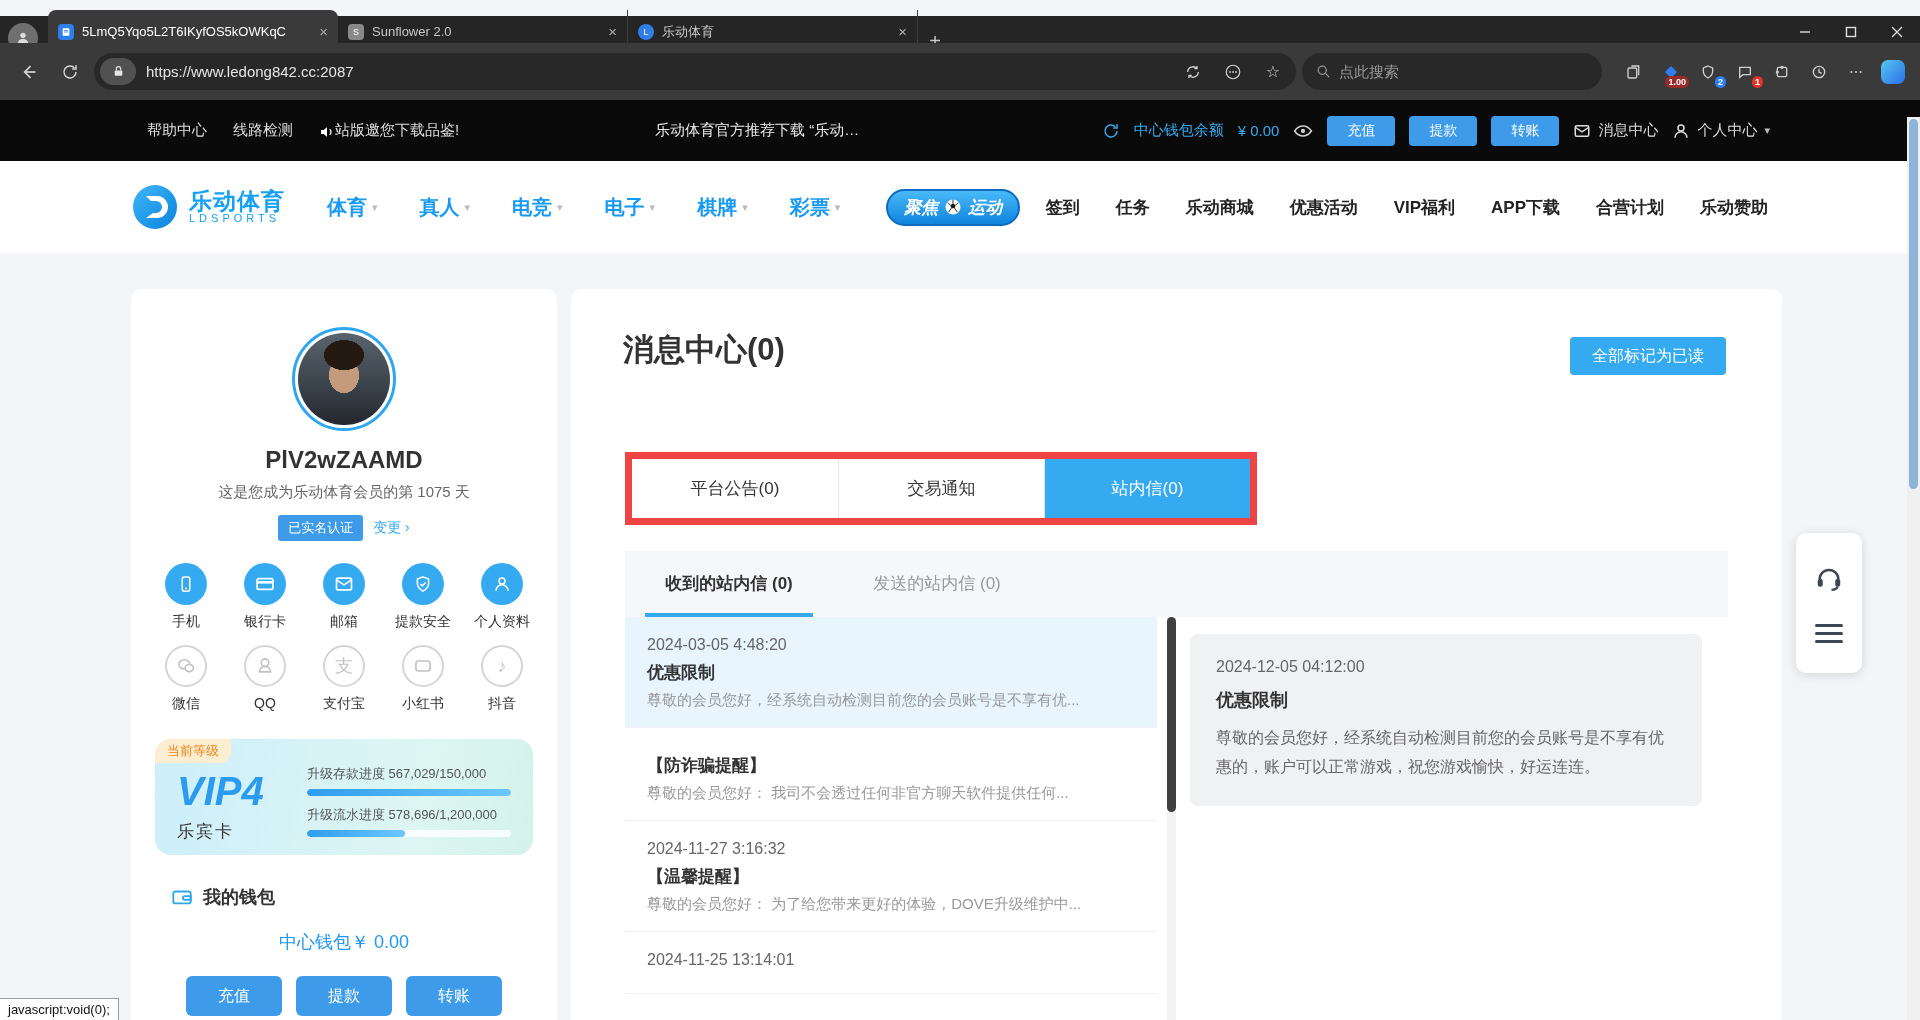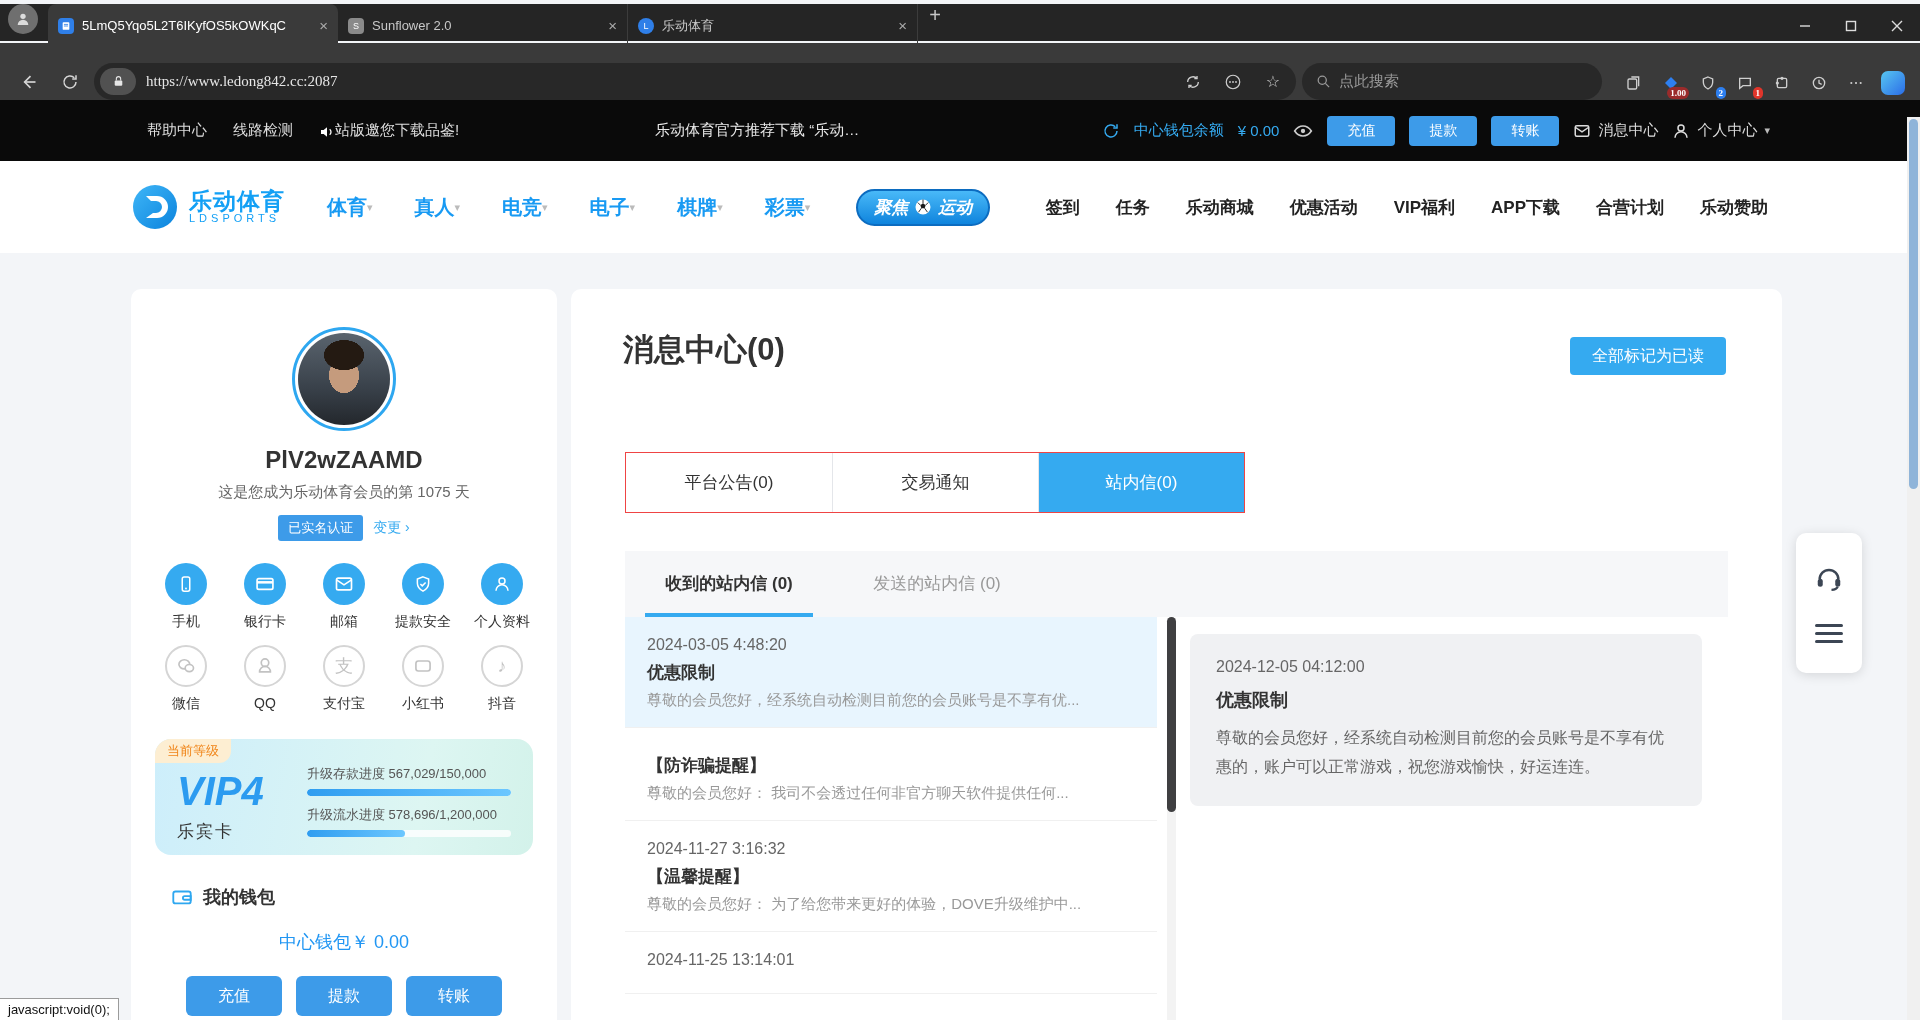--- a/index.html
+++ b/index.html
@@ -1,34 +1,34 @@
 <!DOCTYPE html>
 <html style="--accent-blue: #35aaf0; --brand-blue: #189af3; --button-blue: #3d9be9; --highlight-bg: #e8f5fe; --vip-orange: #f08519;"><head>
 <meta charset="utf-8">
 <style>
   * { margin:0; padding:0; box-sizing:border-box; }
   html,body { width:1920px; height:1020px; overflow:hidden; }
   body { font-family:"Liberation Sans","DejaVu Sans",sans-serif; background:#fff; }
   .screen { position:relative; width:1920px; height:1020px; overflow:hidden; background:#f3f5f8; }
 
   
-  .tabbar { position:absolute; top:4px; left:0; width:100%; height:37px; background:#252525; display:flex; align-items:flex-start; }
+  .tabbar { position:absolute; top:16px; left:0; width:100%; height:37px; background:#252525; display:flex; align-items:flex-end; }
   .b-profile { width:30px; height:30px; border-radius:50%; background:#6f6f6f; margin:0 10px 0 8px; display:flex; align-items:center; justify-content:center; color:#dcdcdc; flex:0 0 auto; }
   .btab { width:290px; height:43px; display:flex; align-items:center; gap:8px; padding:0 10px; color:#c8c8c8; font-size:13px; border-right:1px solid #3c3c3c; cursor:pointer; }
   .btab.active { background:#3a3a3a; color:#fff; border-right:none; border-radius:8px 8px 0 0; }
   .btab .fav { width:16px; height:16px; border-radius:4px; flex:0 0 auto; display:flex; align-items:center; justify-content:center; font-size:9px; color:#fff; }
   .fav-blue { background:#2f7fe8; }
   .fav-gray { background:#8a8a8a; }
   .btab .t-title { flex:1; white-space:nowrap; overflow:hidden; text-overflow:ellipsis; }
   .tab-close { color:#aaa; font-size:15px; cursor:pointer; flex:0 0 auto; }
   .new-tab { color:#c8c8c8; font-size:20px; width:34px; text-align:center; cursor:pointer; }
   .tabbar-spacer { flex:1; }
   .wctl { width:46px; height:43px; display:flex; align-items:center; justify-content:center; color:#ddd; cursor:pointer; }
 
-  .toolbar { position:absolute; top:43px; left:0; width:100%; height:57px; background:#3a3a3a; display:flex; align-items:flex-end; padding:0 10px; gap:6px;font-family:Liberation Serif, serif; }
+  .toolbar { position:absolute; top:43px; left:0; width:100%; height:57px; background:#3a3a3a; display:flex; align-items:center; padding:0 10px; gap:6px; }
   .nav-btn { width:36px; height:36px; display:flex; align-items:center; justify-content:center; color:#d6d6d6; font-size:20px; cursor:pointer; border-radius:6px; }
   .url-field { flex:1; height:37px; background:#282828; border-radius:19px; display:flex; align-items:center; padding:0 8px 0 6px; gap:10px; }
   .site-chip { width:36px; height:27px; background:#515151; border-radius:14px; display:flex; align-items:center; justify-content:center; color:#e6e6e6; cursor:pointer; }
   .url-text { flex:1; color:#e6e6e6; font-size:15px; white-space:nowrap; overflow:hidden; }
   .url-icon { width:30px; height:30px; display:flex; align-items:center; justify-content:center; color:#cfcfcf; cursor:pointer; font-size:16px; }
   .search-field { width:300px; height:37px; background:#282828; border-radius:19px; display:flex; align-items:center; padding:0 14px; gap:8px; color:#9a9a9a; }
   .search-field input { background:transparent; border:none; outline:none; color:#ddd; font-size:15px; width:100%; font-family:inherit; }
   .search-field input::placeholder { color:#9a9a9a; }
   .tb-cluster { display:flex; align-items:center; gap:2px; margin-left:8px; }
   .tb-icon { width:35px; height:35px; display:flex; align-items:center; justify-content:center; color:#cfcfcf; position:relative; cursor:pointer; border-radius:6px; }
@@ -50,21 +50,21 @@
   .bar-ico-lnk { display:flex; align-items:center; gap:7px; cursor:pointer; }
   .caret { color:#bbb; font-size:11px; }
 
   
   .site-nav { position:absolute; top:161px; left:0; width:100%; height:92px; background:#fff; display:flex; align-items:center; box-shadow:0 1px 0 #ececec; }
   .logo { display:flex; align-items:center; gap:10px; margin-left:131px; cursor:pointer; }
   .logo-txt { display:flex; flex-direction:column; line-height:1.05; }
   .logo-cn { font-size:23px; font-weight:800; color:#13a0f5; letter-spacing:1px; }
   .logo-en { font-size:11px; color:#13a0f5; letter-spacing:4px; }
   .nav-menus { display:flex; align-items:center; gap:42px; margin-left:42px; }
-  .menu-item { display:flex; align-items:center; cursor:pointer; }
+  .menu-item { display:flex; align-items:center; gap:5px; cursor:pointer; }
   .menu-label { font-size:20px; font-weight:700; color:var(--brand-blue,#189af3); }
   .focus-pill { margin-left:46px; height:37px; border-radius:19px; padding:0 16px; display:flex; align-items:center; gap:6px; background:linear-gradient(180deg,#49b9f8,#0f84dd); border:2px solid #0c6cc0; color:#fff; font-style:italic; font-weight:800; font-size:17px; cursor:pointer; }
   .nav-links { margin-left:auto; margin-right:152px; display:flex; align-items:center; gap:36px; }
   .nav-link { font-size:17px; font-weight:600; color:#222; cursor:pointer; white-space:nowrap; }
 
   
   .content { position:absolute; top:253px; left:0; right:0; bottom:0; background:#f3f5f8; }
 
   
   .profile-card { position:absolute; left:131px; top:36px; width:426px; height:800px; background:#fff; border-radius:10px; text-align:center; padding-top:38px; }
@@ -99,21 +99,21 @@
 
   .wallet-row { margin:30px 0 0 40px; display:flex; align-items:center; gap:10px; font-size:18px; font-weight:700; color:#333; }
   .center-wallet { margin-top:21px; color:#2196f3; font-size:18px; }
   .profile-actions { margin-top:22px; display:flex; justify-content:center; gap:14px; }
   .profile-action { width:96px; height:40px; background:var(--button-blue,#3d9be9); color:#fff; border:none; border-radius:6px; font-size:16px; cursor:pointer; font-family:inherit; }
 
   
   .msg-card { position:absolute; left:571px; top:36px; width:1211px; height:800px; background:#fff; border-radius:10px; }
   .msg-title-h { position:absolute; left:52px; top:40px; font-size:31px; font-weight:800; color:#333; }
   .mark-read-btn { position:absolute; right:56px; top:48px; height:38px; padding:0 22px; background:var(--accent-blue,#35aaf0); color:#fff; font-size:16px; border-radius:4px; border:none; cursor:pointer; font-family:inherit; }
-  .msg-tabs { position:absolute; left:54px; top:163px; display:flex; border:1px solid #ef4444; }
+  .msg-tabs { position:absolute; left:54px; top:163px; display:flex; border:7px solid #ef4444; }
   .msg-tab { width:206px; height:59px; line-height:59px; text-align:center; font-size:17px; color:#333; background:#fff; border-left:1px solid #e4e6ea; cursor:pointer; }
   .msg-tab:first-child { border-left:none; }
   .msg-tab.active { background:var(--accent-blue,#35aaf0); color:#fff; }
   .msg-subband { position:absolute; left:54px; top:262px; width:1103px; height:66px; background:#f6f7f9; display:flex; }
   .msg-subtab { width:208px; text-align:center; line-height:66px; font-size:17px; color:#999; position:relative; cursor:pointer; }
   .msg-subtab.active { color:#333; font-weight:700; }
   .msg-subtab.active::after { content:""; position:absolute; left:20px; right:20px; bottom:0; height:4px; background:var(--accent-blue,#35aaf0); }
   .msg-list { position:absolute; left:54px; top:328px; width:532px; }
   .msg-item { padding:19px 22px 17px; border-bottom:1px solid #f0f0f0; cursor:pointer; }
   .msg-item.selected { background:var(--highlight-bg,#e8f5fe); }

